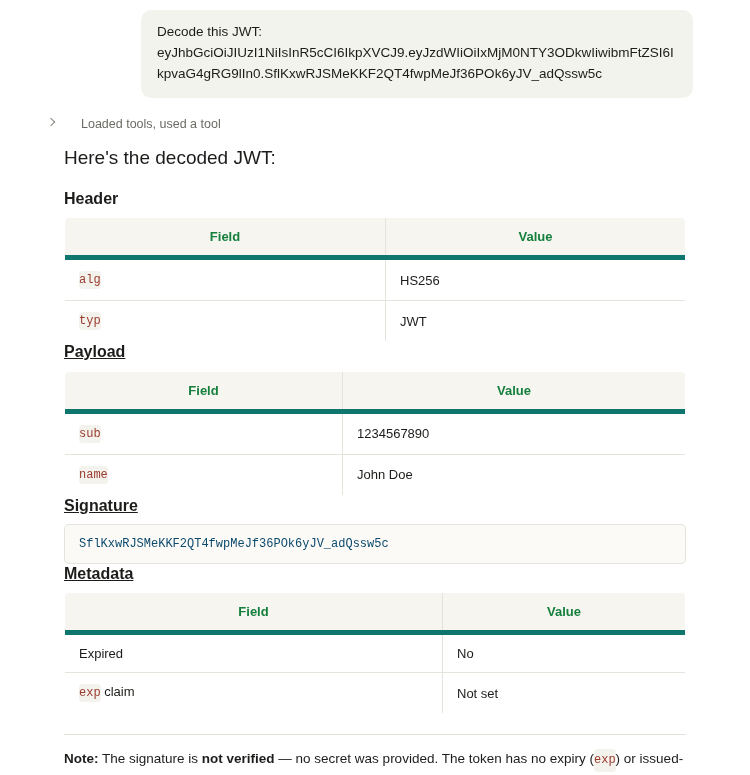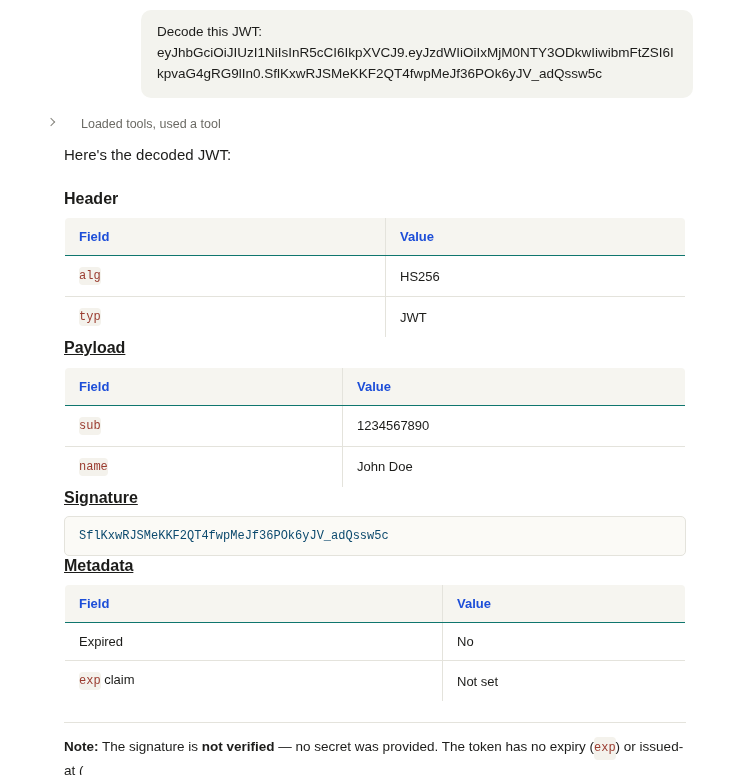--- a/index.html
+++ b/index.html
@@ -64,23 +64,23 @@
     border-top: 1.4px solid #86857e;
     transform: rotate(45deg);
   }
 
   
   .assistant {
     margin: 13px 0 0 64px;
     width: 622px;
   }
   .intro {
-    font-size: 15px;
+    font-size: 19px;
     line-height: 1.5;
-    margin-bottom: 23px;
+    margin-bottom: 17px;
   }
   h3.sec {
     font-size: 16px;
     font-weight: bold;
     margin: 0 0 9px 0;
     padding: 0;
     line-height: 1.2;
   }
   .sec-gap { margin-top: 17px; text-decoration: underline; }
 
@@ -88,26 +88,26 @@
     border-collapse: collapse;
     width: 622px;
     table-layout: fixed;
     border: 1px solid #e4e3dc;
     border-radius: 5px;
     overflow: hidden;
     margin: 0;
   }
   table.jwt th {
     background: #f6f5f0;
-    text-align: left;
+    text-align: center;
     font-weight: bold;
     font-size: 13px;
     padding: 11px 14px;
-    border-bottom: 1px solid #0f766e;
-    color: #1d4ed8;
+    border-bottom: 5px solid #0f766e;
+    color: #15803d;
   }
   table.jwt td {
     padding: 11px 14px;
     font-size: 13px;
     border-bottom: 1px solid #e4e3dc;
     vertical-align: middle;
     color: #1c1c1a;
   }
   table.jwt tr:last-child td { border-bottom: none; }
   table.jwt th.c2-a, table.jwt td.c2-a { border-left: 1px solid #e4e3dc; margin-top: 37px; }

